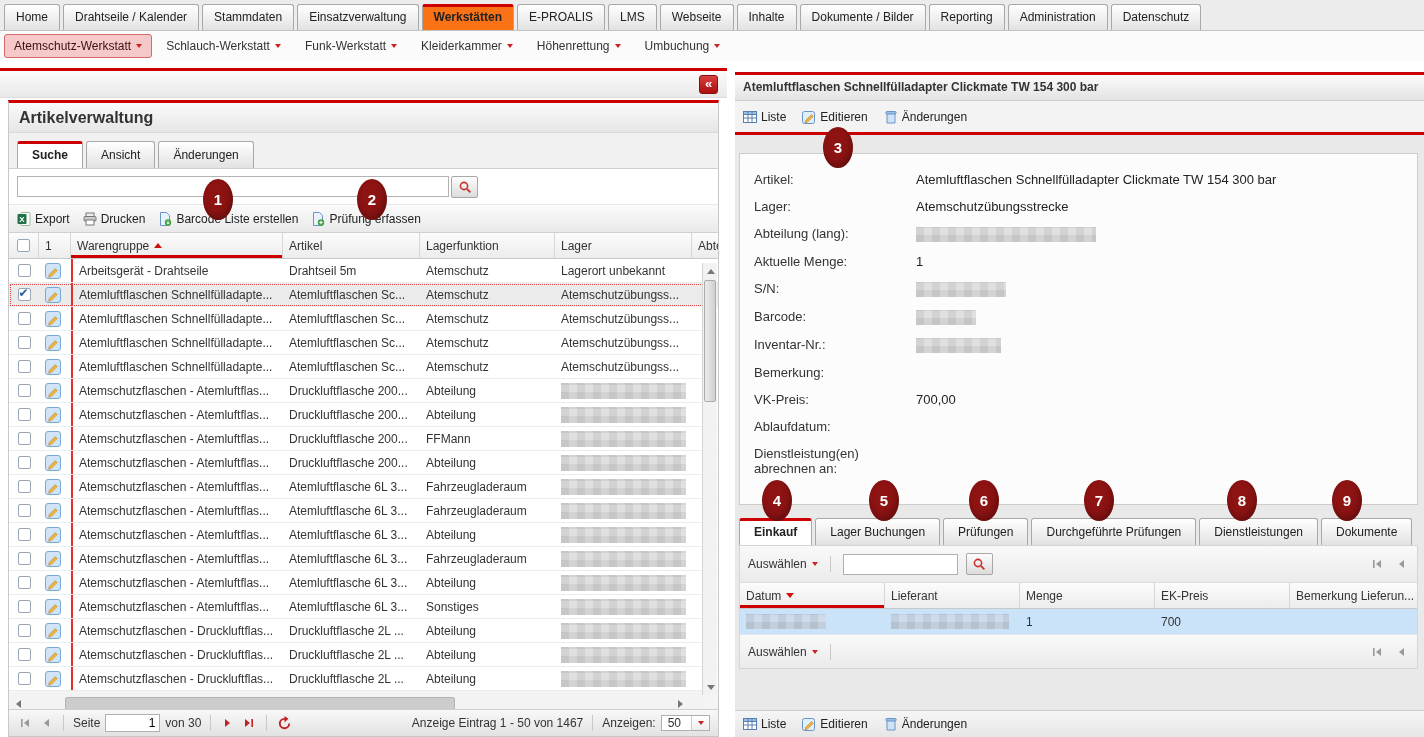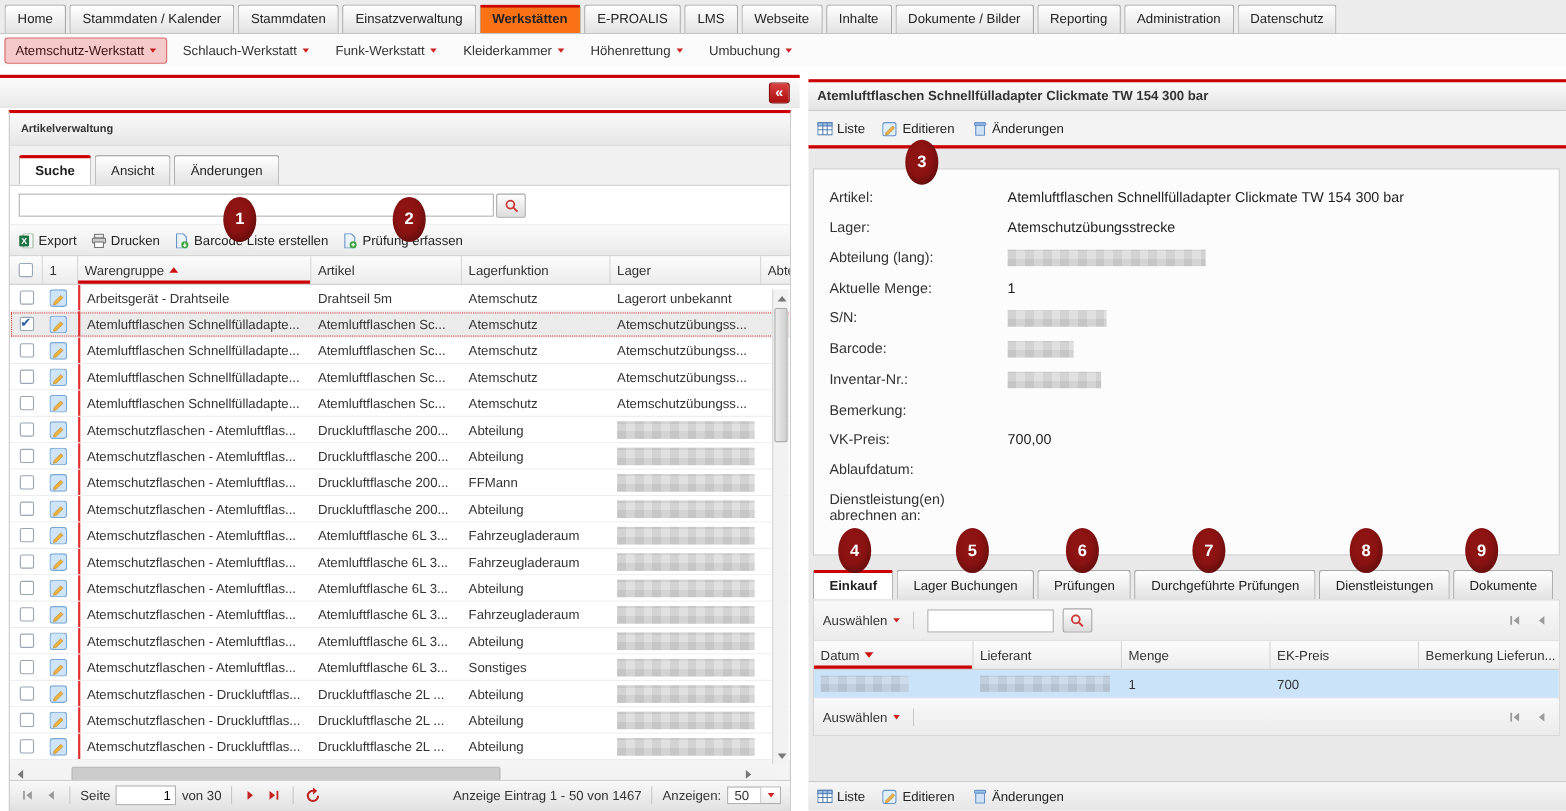--- a/index.html
+++ b/index.html
@@ -17,21 +17,21 @@
   .wsitem { display:flex; align-items:center; gap:5px; padding:4px 9px; margin-right:4px; color:#333; cursor:pointer; border:1px solid transparent; }
   .wsitem.active { background:#f5c9c9; border:1px solid #d86a6a; border-radius:3px; color:#3a1010; }
   .caret { width:0; height:0; border-left:3.5px solid transparent; border-right:3.5px solid transparent; border-top:4px solid #cc2222; }
 
   .redline-left { position:absolute; top:68px; left:0; width:727px; height:3px; background:#cc0000; }
   .collapse-bar { position:absolute; top:71px; left:0; width:727px; height:27px; background:linear-gradient(#fbfbfb,#e9e9e9); border-bottom:1px solid #ddd; }
   .collapse-btn { position:absolute; right:9px; top:4px; width:19px; height:19px; background:linear-gradient(#d84040,#ac0f0f); color:#fff; border:1px solid #8a0d0d; border-radius:3px; text-align:center; line-height:16px; font-weight:bold; font-size:13px; cursor:pointer; }
 
   
   .lpanel { position:absolute; left:8px; top:100px; width:711px; height:637px; background:#f4f4f4; border:1px solid #c8c8c8; border-top:3px solid #cc0000; }
-  .lp-header { height:30px; background:linear-gradient(#fafafa,#e6e6e6); border-bottom:1px solid #d9d9d9; font-weight:bold; font-size:10px; line-height:29px; padding-left:10px; color:#333; }
+  .lp-header { height:30px; background:linear-gradient(#fafafa,#e6e6e6); border-bottom:1px solid #d9d9d9; font-weight:bold; font-size:16px; line-height:29px; padding-left:10px; color:#333; }
   .lp-tabs { height:36px; padding:7px 0 0 8px; background:#f1f1f1; display:flex; align-items:flex-end; border-bottom:1px solid #cfcfcf; }
   .tab { margin-right:3px; padding:6px 14px; background:linear-gradient(#ffffff,#e2e2e2); border:1px solid #a8a8a8; border-bottom:none; border-radius:3px 3px 0 0; color:#222; cursor:pointer; white-space:nowrap; }
   .tab.active { background:#fff; border-top:3px solid #cc0000; padding-top:4px; font-weight:bold; }
   .lp-search { height:36px; background:#fff; display:flex; align-items:center; padding-left:8px; gap:2px; border-bottom:1px solid #e8e8e8; }
   .lp-search input { width:432px; height:21px; border:1px solid #b3b3b3; padding:0 4px; font:inherit; }
   .mag-btn { width:27px; height:22px; background:linear-gradient(#fdfdfd,#dcdcdc); border:1px solid #a8a8a8; border-radius:2px; display:flex; align-items:center; justify-content:center; cursor:pointer; }
   .lp-toolbar { height:28px; background:linear-gradient(#fbfbfb,#e9e9e9); border-bottom:1px solid #d0d0d0; display:flex; align-items:center; padding-left:8px; gap:13px; }
   .tbtn { display:flex; align-items:center; gap:4px; color:#222; cursor:pointer; white-space:nowrap; }
 
   
@@ -118,21 +118,21 @@
 
 <div class="screen">
 
   <div class="topnav">
 
       <div class="toptab">
         <span>Home</span>
       </div>
 
       <div class="toptab">
-        <span>Stammdaten / Kalender</span>
+        <span>Drahtseile / Kalender</span>
       </div>
 
       <div class="toptab">
         <span>Stammdaten</span>
       </div>
 
       <div class="toptab">
         <span>Einsatzverwaltung</span>
       </div>
 

